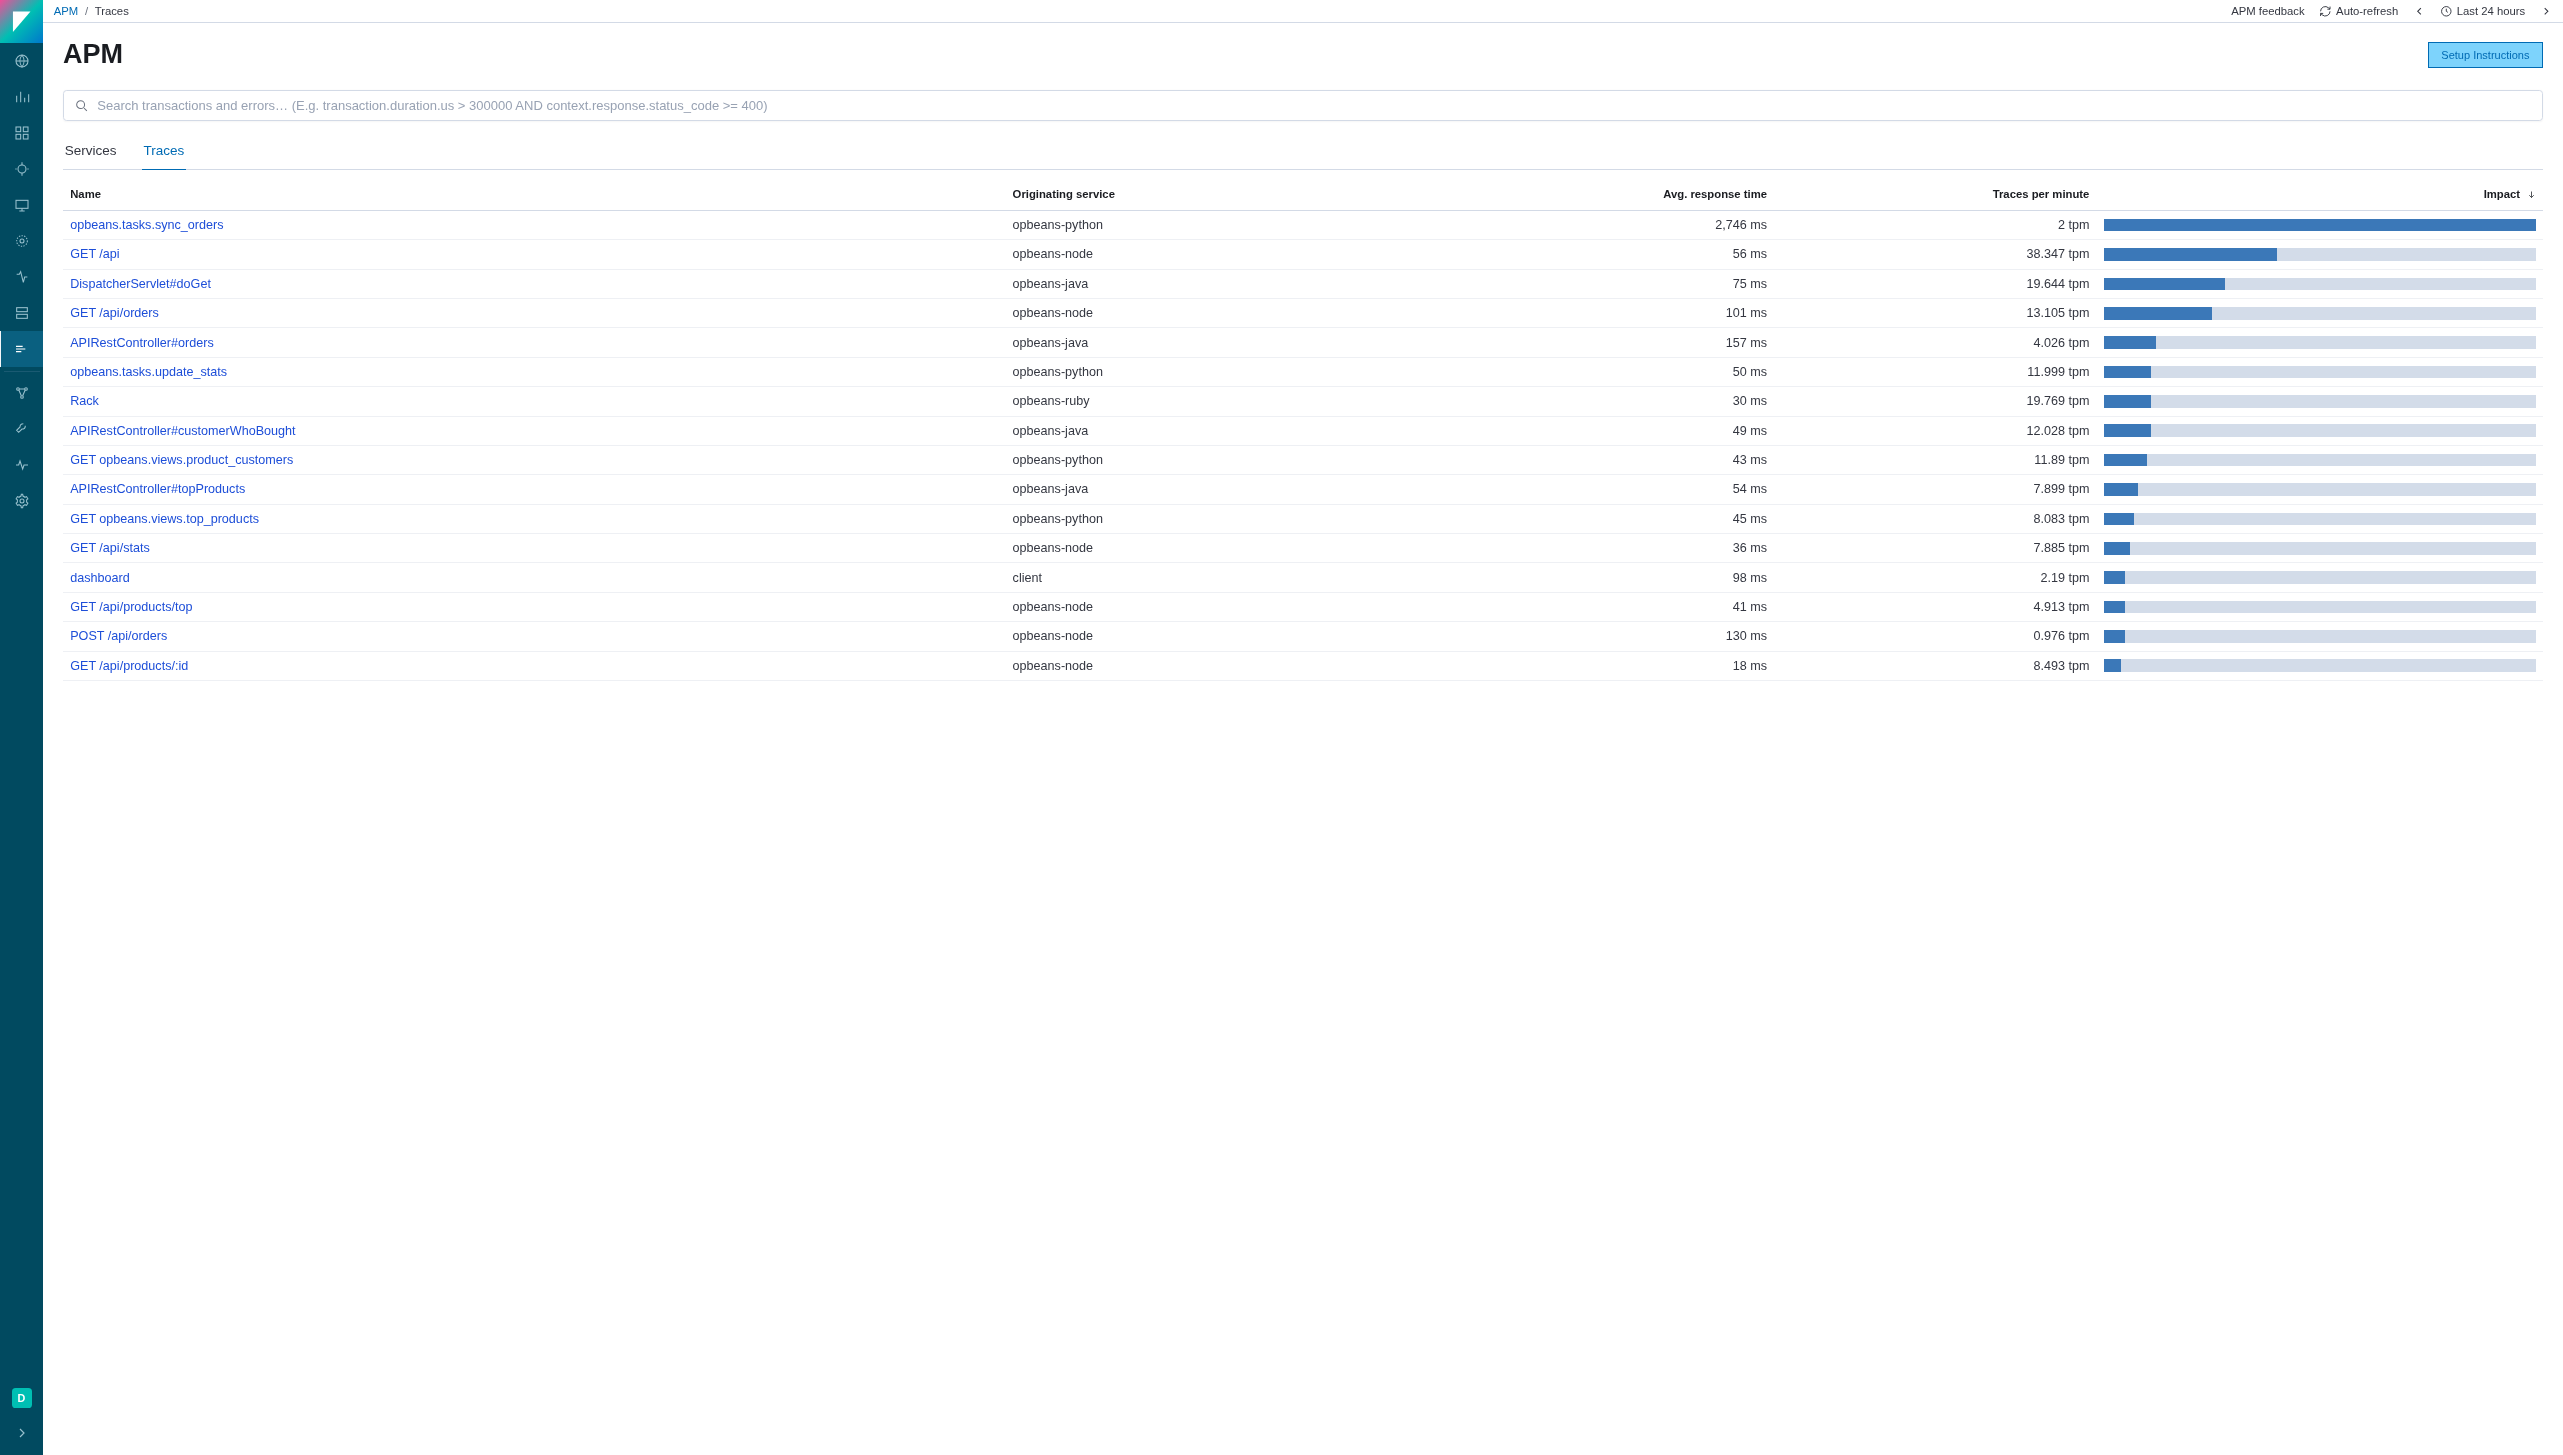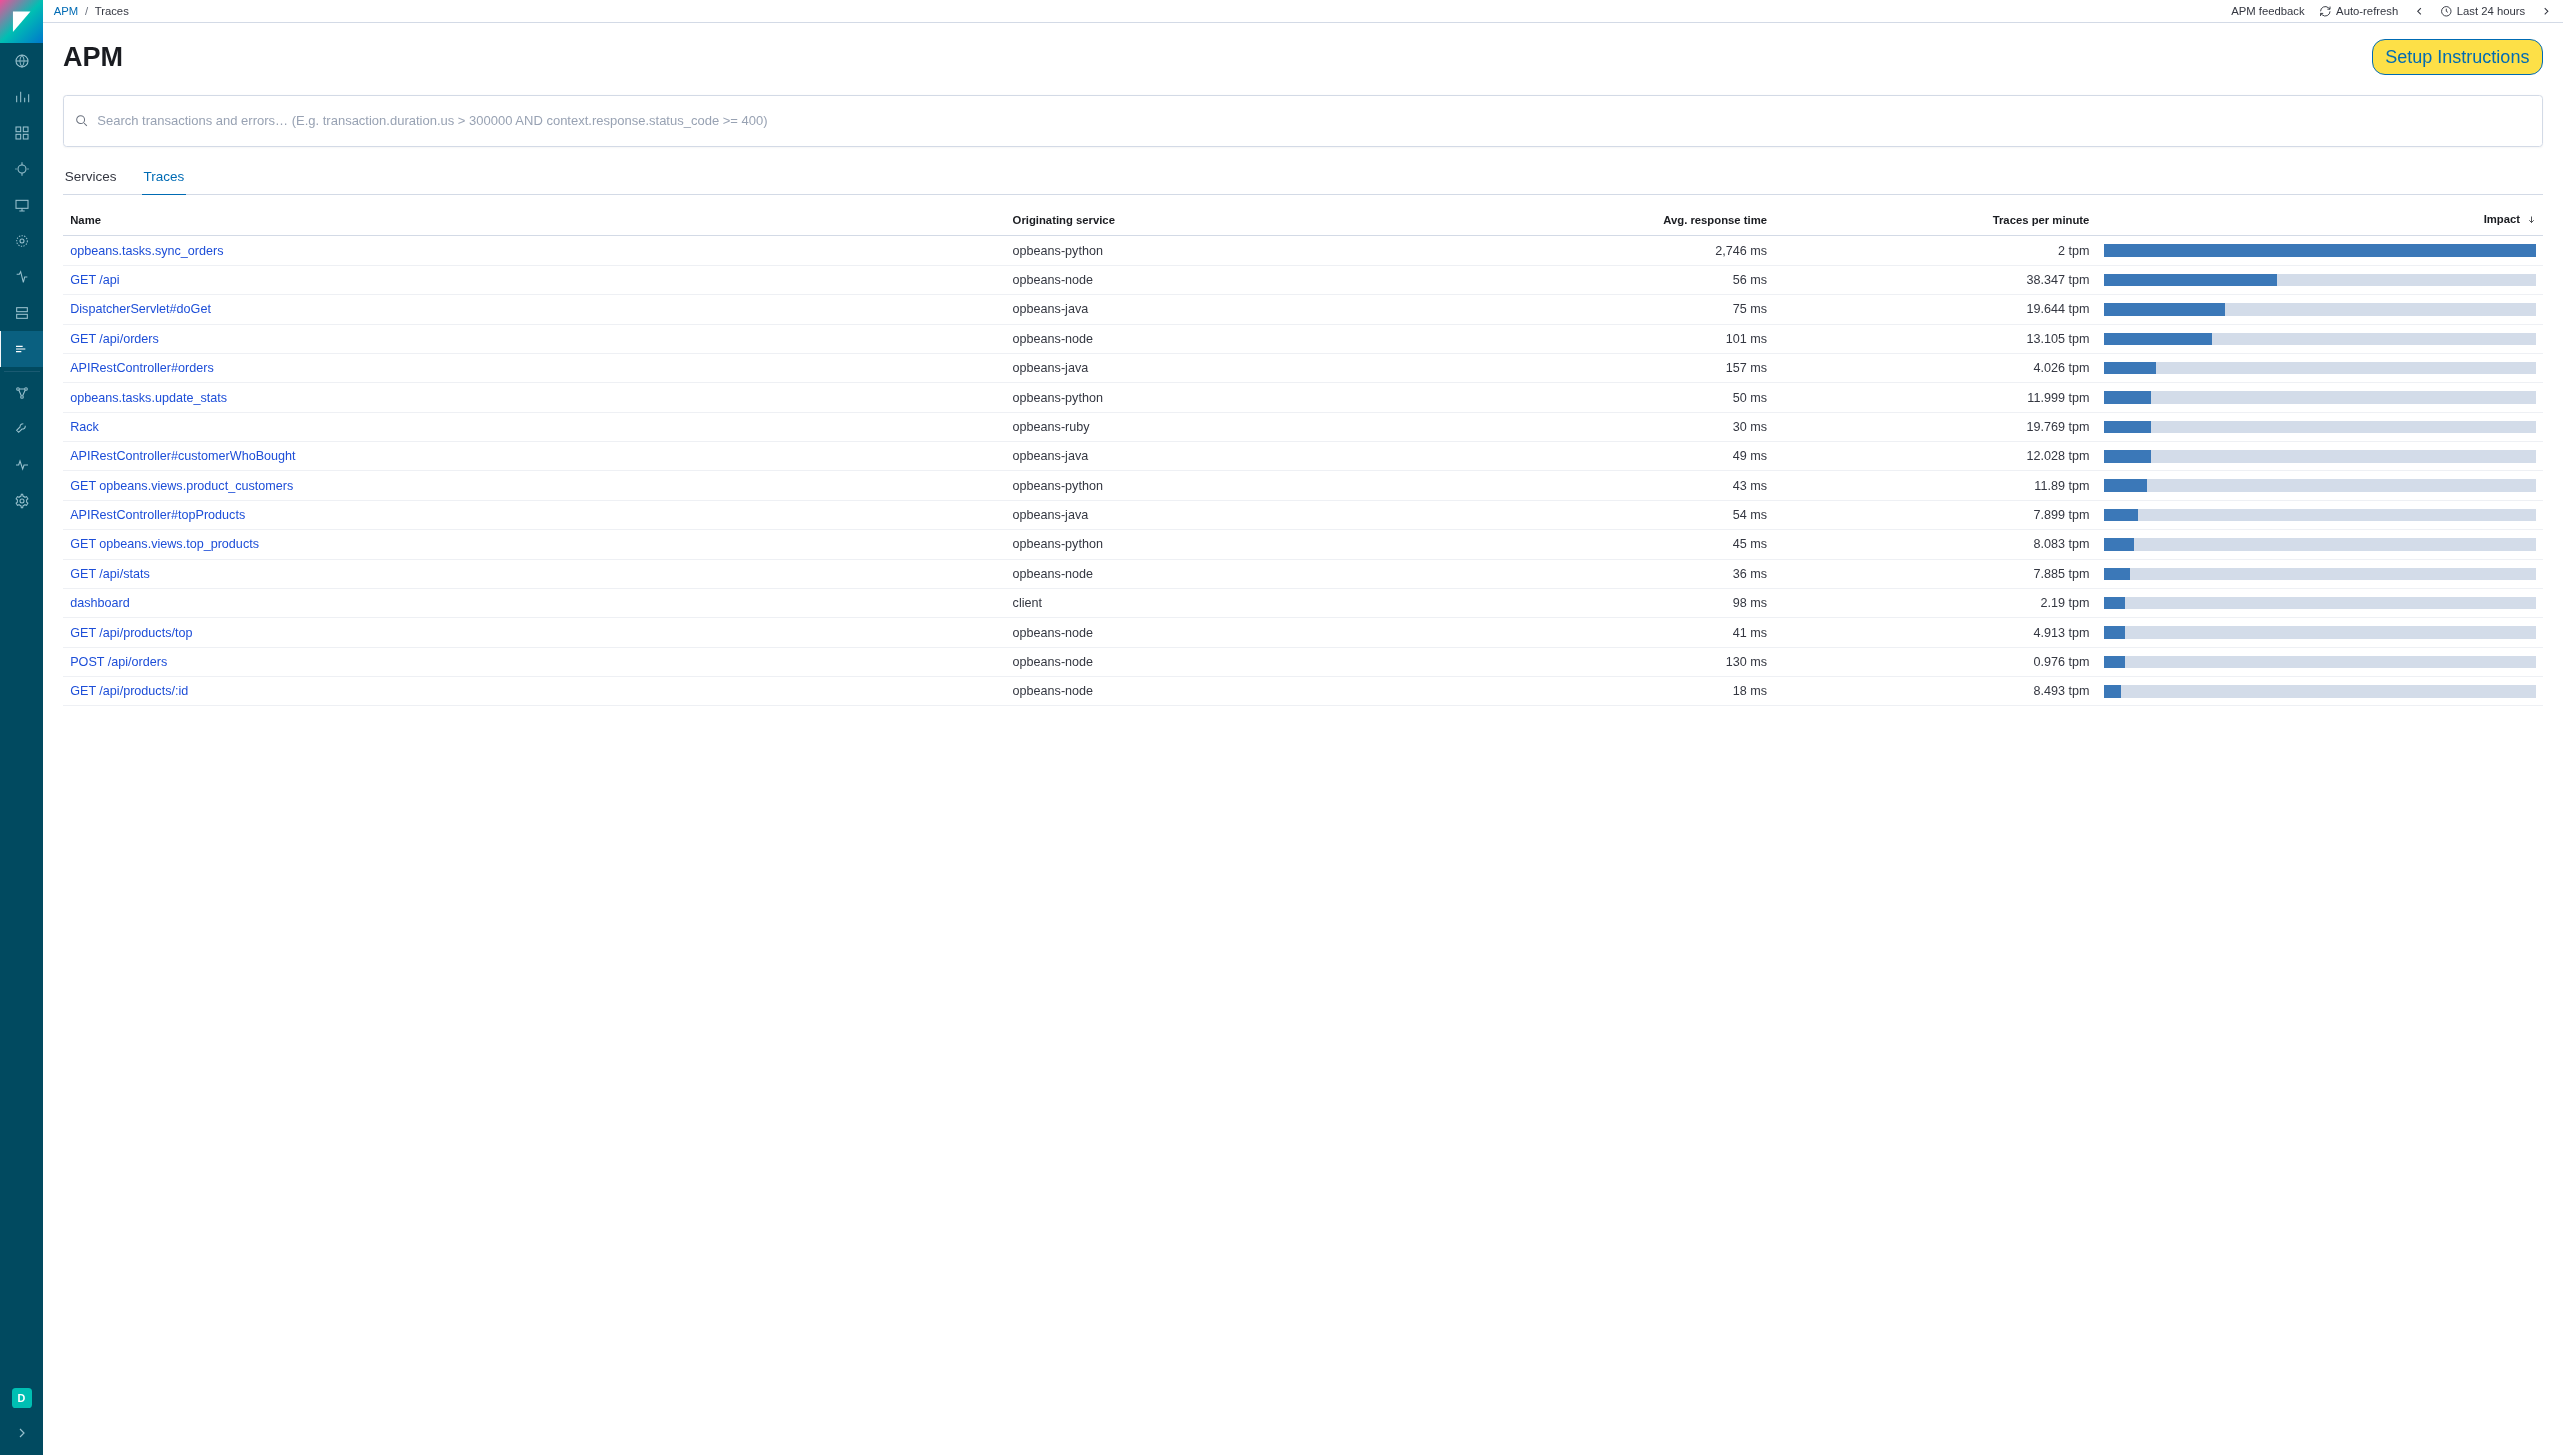--- a/index.html
+++ b/index.html
@@ -27,23 +27,23 @@
   .breadcrumb a { color:#006bb4; text-decoration:none; }
   .breadcrumb-sep { color:#69707d; margin:0 3.6px; }
   .topbar-right { margin-left:auto; display:flex; align-items:center; gap:14.4px; color:#343741; }
   .topbar-item { display:flex; align-items:center; gap:4.5px; cursor:pointer; }
   .topbar-item svg { width:12.6px; height:12.6px; }
 
   
   .content { padding: 16px 20px; }
   .page-header { display:flex; align-items:center; }
   .page-title { font-size:27px; font-weight:600; color:#1a1c21; }
-  .setup-btn { margin-left:auto; border:0.9px solid #006bb4; color:#006bb4; background:#fde047; padding:6.3px 12.6px; border-radius:13px; font-size:18px; cursor:pointer; }
-
-  .search-wrap { margin:20px 0 12.6px; border:0.9px solid #d3dae6; border-radius:3.6px; box-shadow:0 0.9px 1.8px rgba(0,0,0,0.04); display:flex; align-items:center; padding:0 10.8px; height:52px; }
+  .setup-btn { margin-left:auto; border:0.9px solid #006bb4; color:#006bb4; background:#7dd3fc; padding:6.3px 12.6px; border-radius:0; font-size:11px; cursor:pointer; }
+
+  .search-wrap { margin:20px 0 12.6px; border:0.9px solid #d3dae6; border-radius:3.6px; box-shadow:0 0.9px 1.8px rgba(0,0,0,0.04); display:flex; align-items:center; padding:0 10.8px; height:31px; }
   .search-wrap svg { width:13.5px; height:13.5px; color:#69707d; margin-right:9px; }
   .search-input { border:none; outline:none; flex:1; font-size:13px; color:#343741; }
   .search-input::placeholder { color:#98a2b3; }
 
   .tabs { display:flex; border-bottom:0.9px solid #d3dae6; gap:23.4px; margin-bottom:5.4px; }
   .tab { padding:9px 1.8px 10.8px; font-size:13.5px; color:#343741; cursor:pointer; }
   .tab.active { color:#006bb4; border-bottom:1.8px solid #006bb4; margin-bottom:-0.9px; }
 
   
   .table { width:100%; border-collapse:collapse; }

